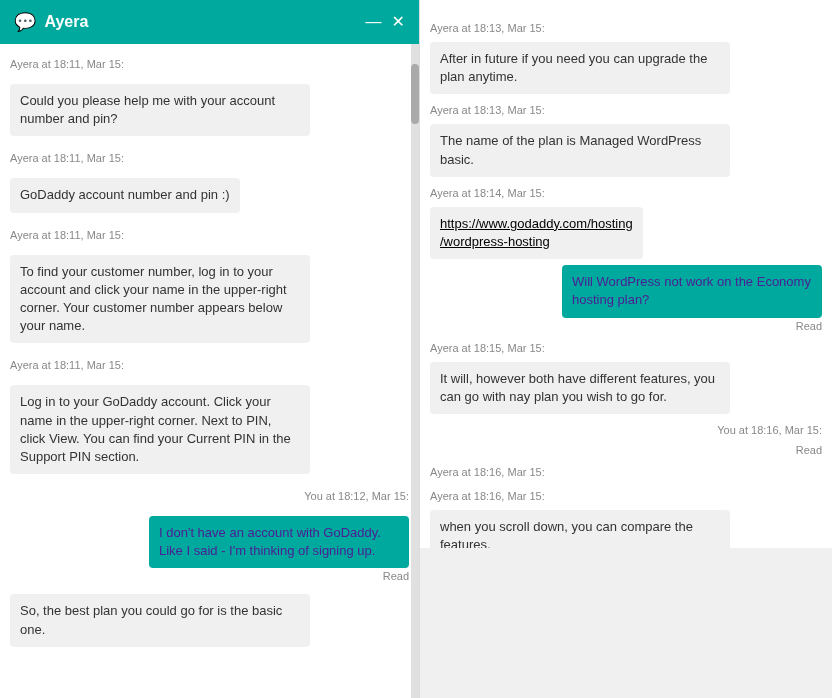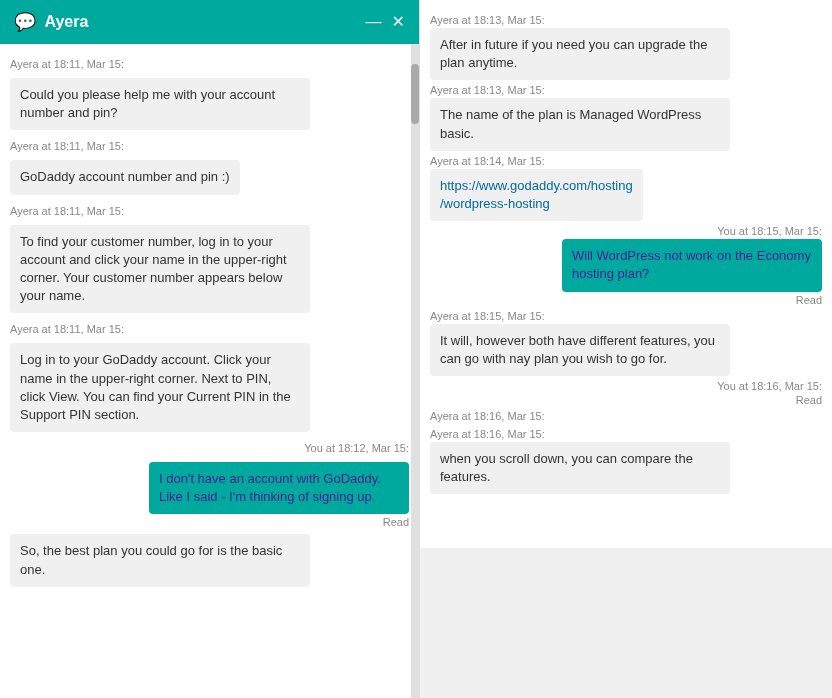--- a/index.html
+++ b/index.html
@@ -60,21 +60,21 @@
       border: none;
       line-height: 1;
     }
 
     .chat-messages {
       flex: 1;
       overflow-y: auto;
       padding: 10px 10px 8px 10px;
       display: flex;
       flex-direction: column;
-      gap: 6px;
+      gap: 12px;
     }
 
     .timestamp {
       font-size: 11px;
       color: #888;
       margin-top: 4px;
       margin-bottom: 2px;
     }
 
     .agent-bubble {
@@ -128,33 +128,35 @@
     }
 
     
     .right-panel {
       flex: 1;
       height: 548px;
       background: #fff;
       display: flex;
       flex-direction: column;
       overflow-y: auto;
-      padding: 10px 10px 10px 10px;
+      padding: 18px 10px 10px 10px;
+      gap: 6px;
     }
 
     .right-panel .timestamp {
       text-align: left;
     }
 
     .right-panel .timestamp.right-align {
       text-align: right;
     }
 
     .link-text {
-      color: #0369a1;
+      color: #000000;
+      text-decoration: underline;
       cursor: pointer;
       word-break: break-all;
       text-align: right;
     }
   </style>
 </head>
 <body>
 
 <div class="left-panel">
   <div class="chat-header">
@@ -203,21 +205,20 @@
   <div class="agent-bubble">After in future if you need you can upgrade the plan anytime.</div>
 
   <span class="timestamp">Ayera at 18:13, Mar 15:</span>
   <div class="agent-bubble">The name of the plan is Managed WordPress basic.</div>
 
   <span class="timestamp">Ayera at 18:14, Mar 15:</span>
   <div class="agent-bubble">
     <span class="link-text">https://www.godaddy.com/hosting<br>/wordpress-hosting</span>
   </div>
 
-  <span class="timestamp right-align" style="text-align:right;">You at 18:15, Mar 15:</span>
   <div class="user-bubble-wrapper">
     <div class="user-bubble">Will WordPress not work on the Economy hosting plan?</div>
     <span class="read-label">Read</span>
   </div>
 
   <span class="timestamp">Ayera at 18:15, Mar 15:</span>
   <div class="agent-bubble">It will, however both have different features, you can go with nay plan you wish to go for.</div>
 
   <span class="timestamp right-align" style="">You at 18:16, Mar 15:</span>
   <div class="user-bubble-wrapper">

